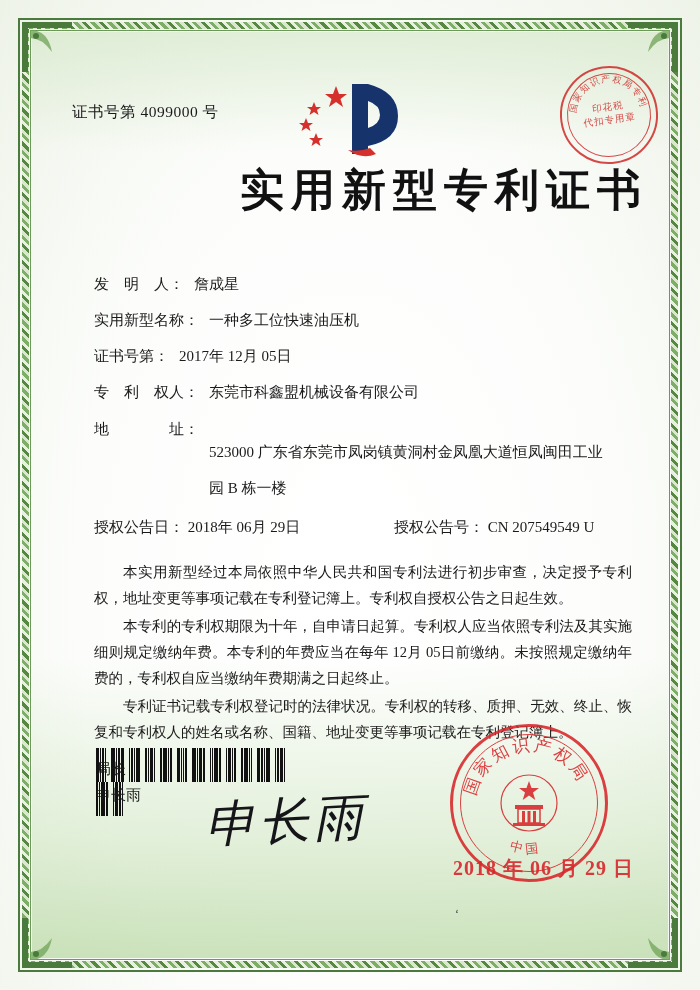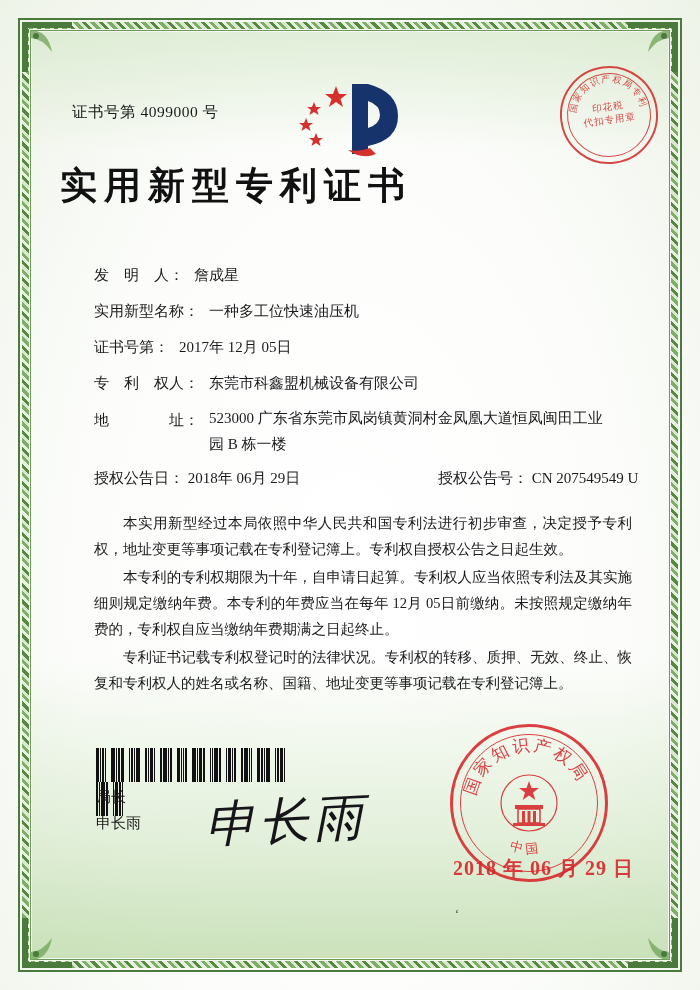--- a/index.html
+++ b/index.html
@@ -140,22 +140,22 @@
   .seal-top .center-lines {
     position: absolute;
     left: 0; right: 0; top: 33px;
     text-align: center;
     font-size: 9.5px;
     line-height: 13px;
     letter-spacing: 1px;
   }
 
   .title {
-    text-align: left;
-    font-size: 37px;
+    text-align: right;
+    font-size: 44px;
     letter-spacing: 7px;
     font-weight: bold;
     margin-top: 38px;
     color: #111;
     font-family: "Liberation Serif", serif;
   }
 
   .fields {
     margin-top: 46px;
     padding-left: 34px;
@@ -168,33 +168,33 @@
   }
   .field .lbl {
     white-space: pre;
     flex: 0 0 auto;
   }
   .field .val {
     margin-left: 10px;
   }
   .field.addr .val {
     max-width: 400px;
-    line-height: 26px;
+    line-height: 36px;
+    margin-top: 20px;
   }
   .field.addr {
     line-height: 30px;
     margin-top: 4px;
   }
 
   .grant-row {
     display: flex;
     padding-left: 34px;
     font-size: 15px;
     margin-top: 12px;
-    gap: 44px;
   }
   .grant-row .g1 { flex: 0 0 300px; }
 
   .paragraphs {
     margin-top: 22px;
     padding-left: 34px;
     padding-right: 16px;
     font-size: 14.5px;
     line-height: 26px;
     text-align: justify;
@@ -217,21 +217,21 @@
     background: #111;
     height: 34px;
     margin-right: 1px;
     vertical-align: top;
   }
 
   
   .sign-block {
     position: absolute;
     left: 96px;
-    top: 784px;
+    top: 756px;
     font-size: 15px;
     line-height: 26px;
   }
   .handwriting {
     position: absolute;
     left: 205px;
     top: 788px;
     font-size: 50px;
     font-family: "DejaVu Serif", serif;
     font-style: italic;

